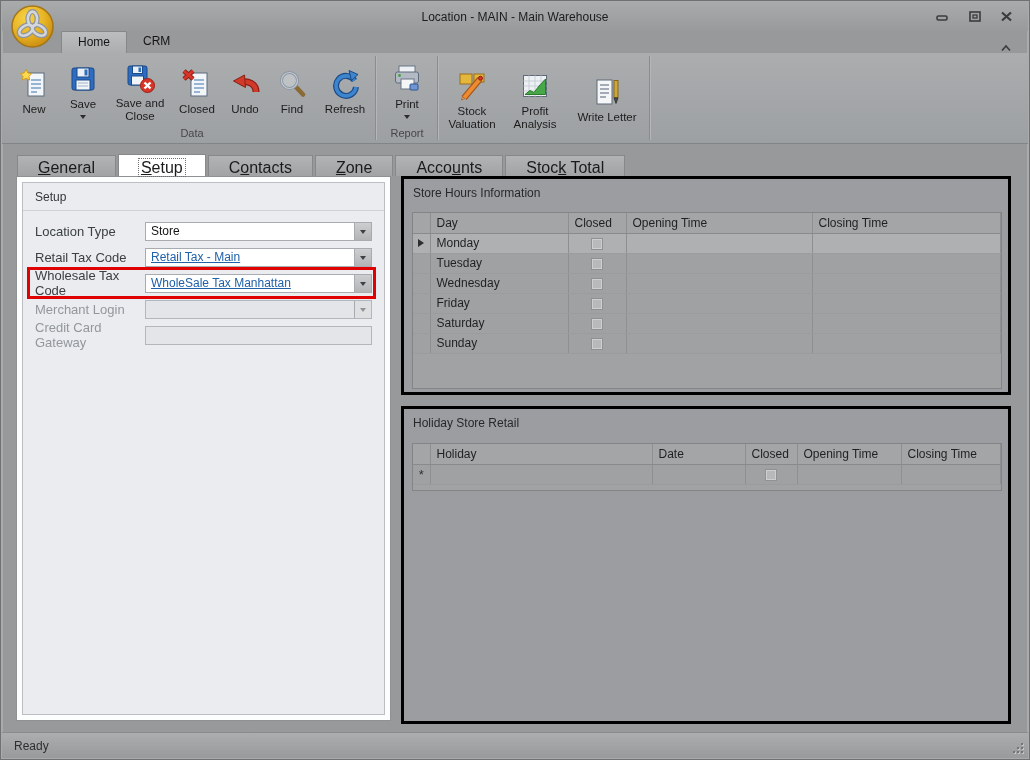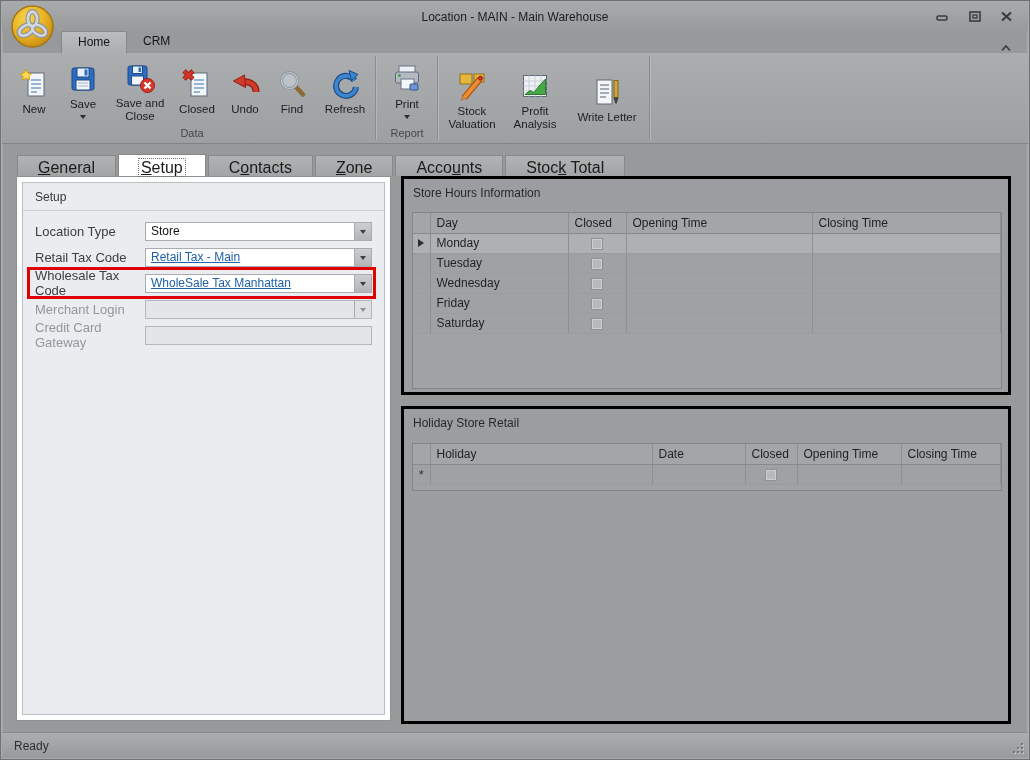--- a/index.html
+++ b/index.html
@@ -395,20 +395,27 @@
           <td></td>
           <td></td>
         </tr>
         <tr>
           <td class="ind-cell"></td>
           <td>Saturday</td>
           <td class="chk-cell"><span class="chk"></span></td>
           <td></td>
           <td></td>
         </tr>
+        <tr>
+          <td class="ind-cell"></td>
+          <td>Sunday</td>
+          <td class="chk-cell"><span class="chk"></span></td>
+          <td></td>
+          <td></td>
+        </tr>
       </tbody>
         </table>
     </div>
   </div>
 
   <div class="group-panel" id="holiday-panel">
     <div class="panel-caption">Holiday Store Retail</div>
     <div class="grid" id="holiday-grid">
       <table>
         <colgroup>

